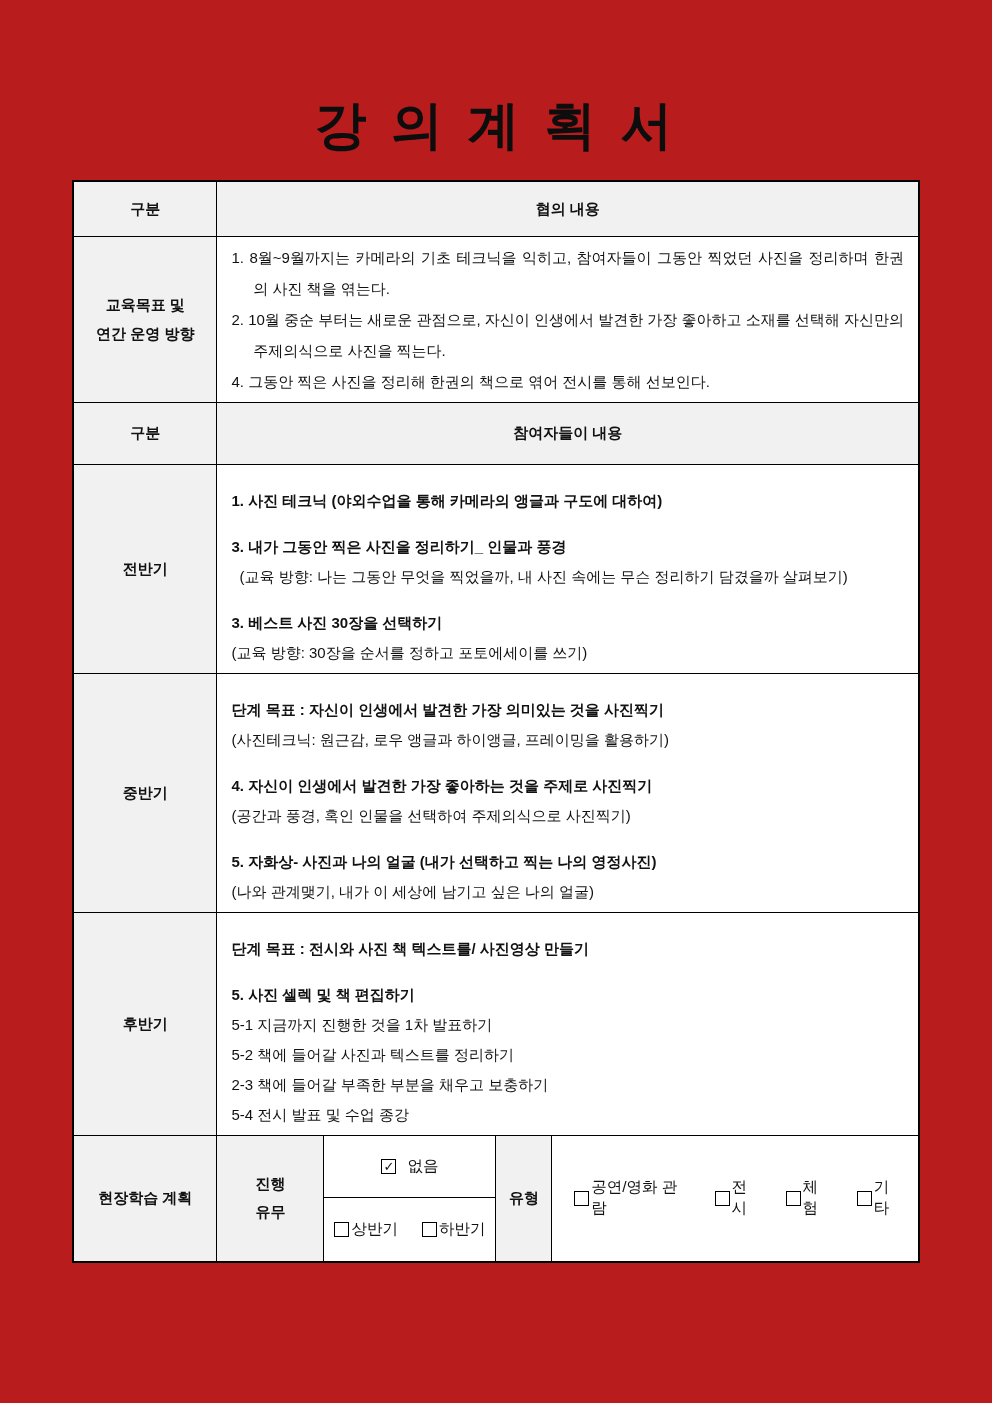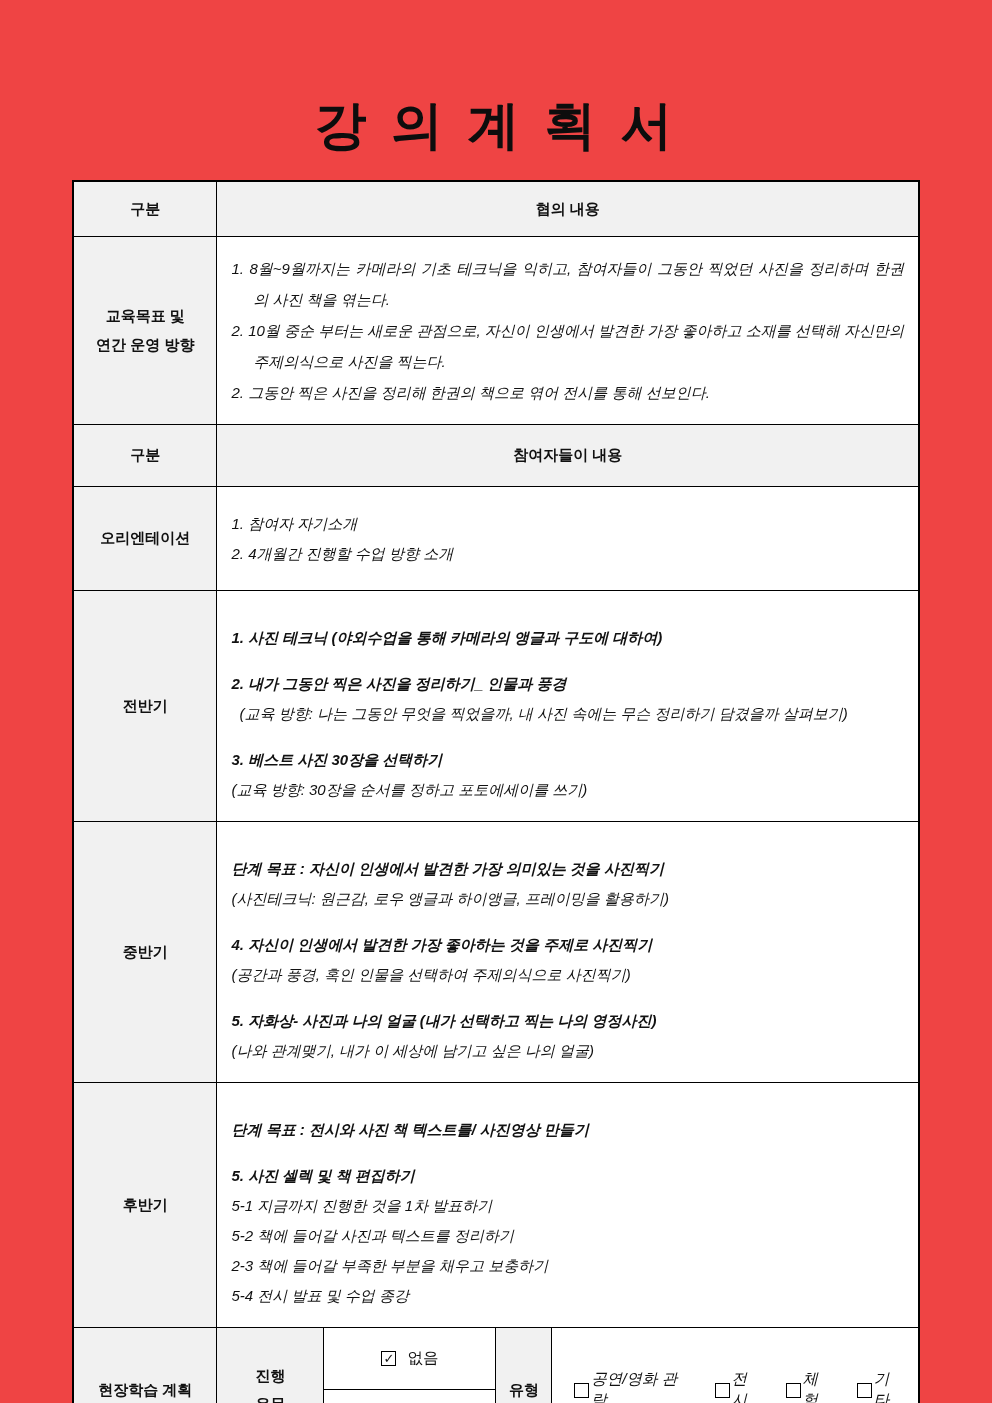--- a/index.html
+++ b/index.html
@@ -2,21 +2,21 @@
 <html><head>
 <meta charset="utf-8">
 <style>
   * { margin: 0; padding: 0; box-sizing: border-box; }
   body { background: #ffffff; }
   .page {
     position: relative;
     width: 992px;
     height: 1403px;
     margin: 0 auto;
-    background: #ef4444;
+    background: #b91c1c;
     font-family: "Liberation Sans", "DejaVu Sans", sans-serif;
     color: #111111;
   }
   .doc-title {
     padding-top: 92px;
     text-align: center;
     font-size: 52px;
     font-weight: 900;
     letter-spacing: 5px;
     line-height: 1.3;
@@ -43,21 +43,21 @@
     font-size: 15px;
   }
   td.shade { background: #f1f1f1; }
   td.label {
     text-align: center;
     font-weight: bold;
     font-size: 16px;
     white-space: pre-line;
     line-height: 1.9;
   }
-  td.content { background: #ffffff; padding: 16px 14px; font-style: italic; }
+  td.content { background: #ffffff; padding: 5px 14px; }
   .lines .line { line-height: 30px; text-align: left; }
   .goals .line { line-height: 31px; }
   .line.b { font-weight: bold; margin-top: 16px; }
   .line.hang {
     padding-left: 1.45em;
     text-indent: -1.45em;
     text-align: justify;
     word-break: break-all;
   }
   .line.ind {
@@ -121,46 +121,37 @@
         <td class="shade label" colspan="4">협의 내용</td>
       </tr>
 
       <tr class="r-goals">
         <td class="shade label">교육목표 및
 연간 운영 방향</td>
         <td class="content" colspan="4">
           <div class="lines goals">
               <div class="line hang">1. 8월~9월까지는 카메라의 기초 테크닉을 익히고, 참여자들이 그동안 찍었던 사진을 정리하며 한권의 사진 책을 엮는다.</div>
               <div class="line hang">2. 10월 중순 부터는 새로운 관점으로, 자신이 인생에서 발견한 가장 좋아하고 소재를 선택해 자신만의 주제의식으로 사진을 찍는다.</div>
-              <div class="line hang">2. 그동안 찍은 사진을 정리해 한권의 책으로 엮어 전시를 통해 선보인다.</div>
+              <div class="line hang">4. 그동안 찍은 사진을 정리해 한권의 책으로 엮어 전시를 통해 선보인다.</div>
             </div>
         </td>
       </tr>
 
       <tr class="r-h2">
         <td class="shade label">구분</td>
         <td class="shade label" colspan="4">참여자들이 내용</td>
       </tr>
 
-      <tr class="r-orient">
-        <td class="shade label">오리엔테이션</td>
-        <td class="content" colspan="4">
-          <div class="lines">
-              <div class="line">1. 참여자 자기소개</div>
-              <div class="line">2. 4개월간 진행할 수업 방향 소개</div>
-            </div>
-        </td>
-      </tr>
 
       <tr class="r-first">
         <td class="shade label">전반기</td>
         <td class="content" colspan="4">
           <div class="lines">
               <div class="line b">1. 사진 테크닉 (야외수업을 통해 카메라의 앵글과 구도에 대하여)</div>
-              <div class="line b">2. 내가 그동안 찍은 사진을 정리하기_ 인물과 풍경</div>
+              <div class="line b">3. 내가 그동안 찍은 사진을 정리하기_ 인물과 풍경</div>
               <div class="line ind">(교육 방향: 나는 그동안 무엇을 찍었을까, 내 사진 속에는 무슨 정리하기 담겼을까 살펴보기)</div>
               <div class="line b">3. 베스트 사진 30장을 선택하기</div>
               <div class="line">(교육 방향: 30장을 순서를 정하고 포토에세이를 쓰기)</div>
             </div>
         </td>
       </tr>
 
       <tr class="r-mid">
         <td class="shade label">중반기</td>
         <td class="content" colspan="4">

